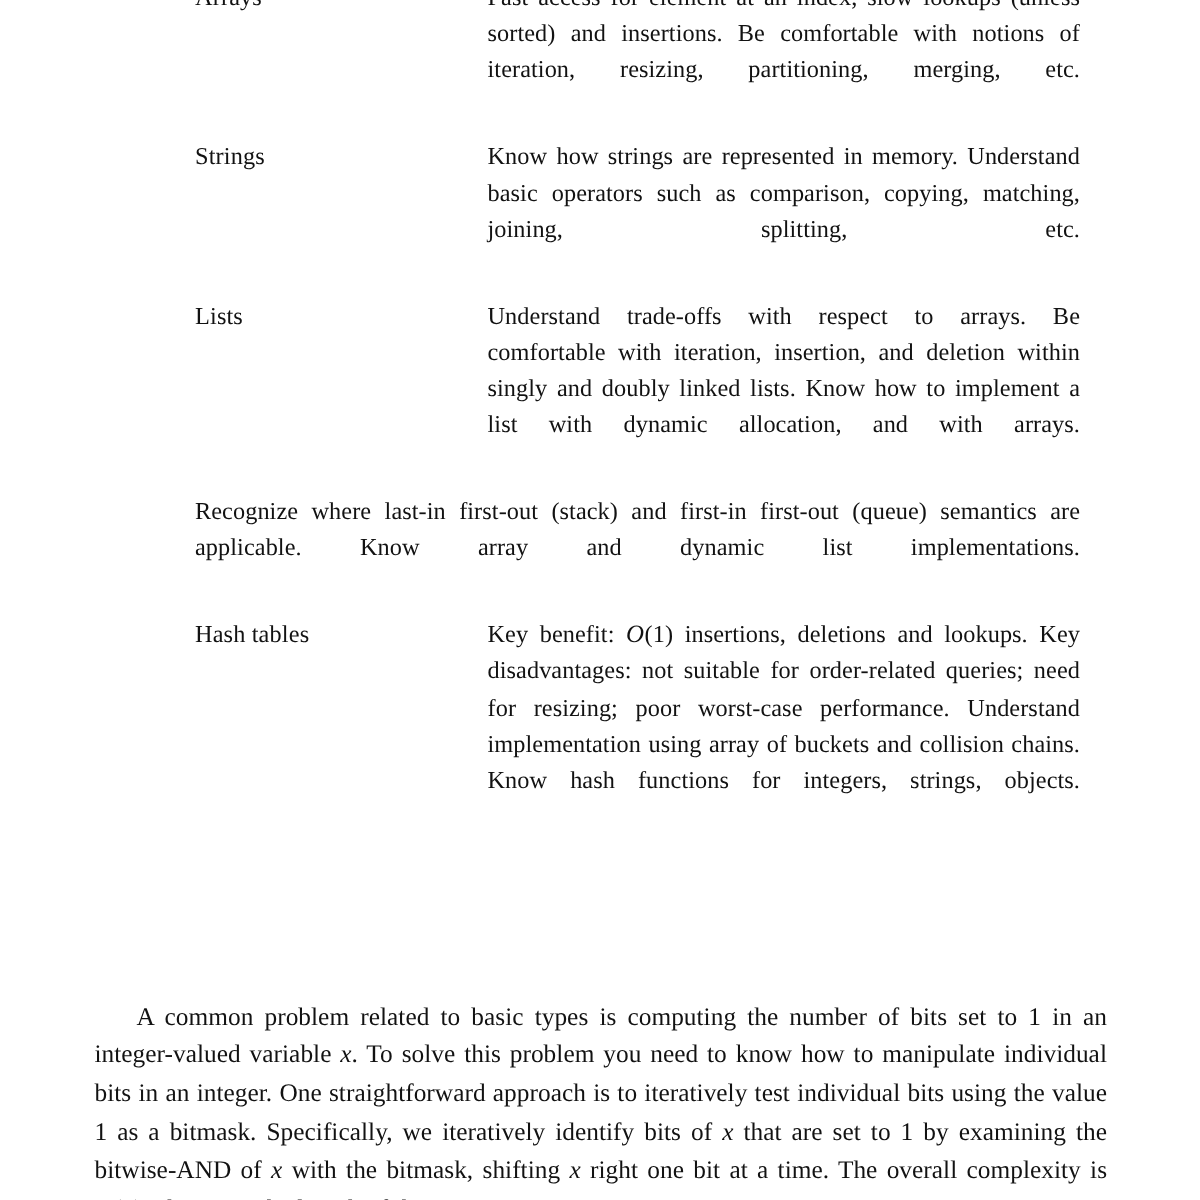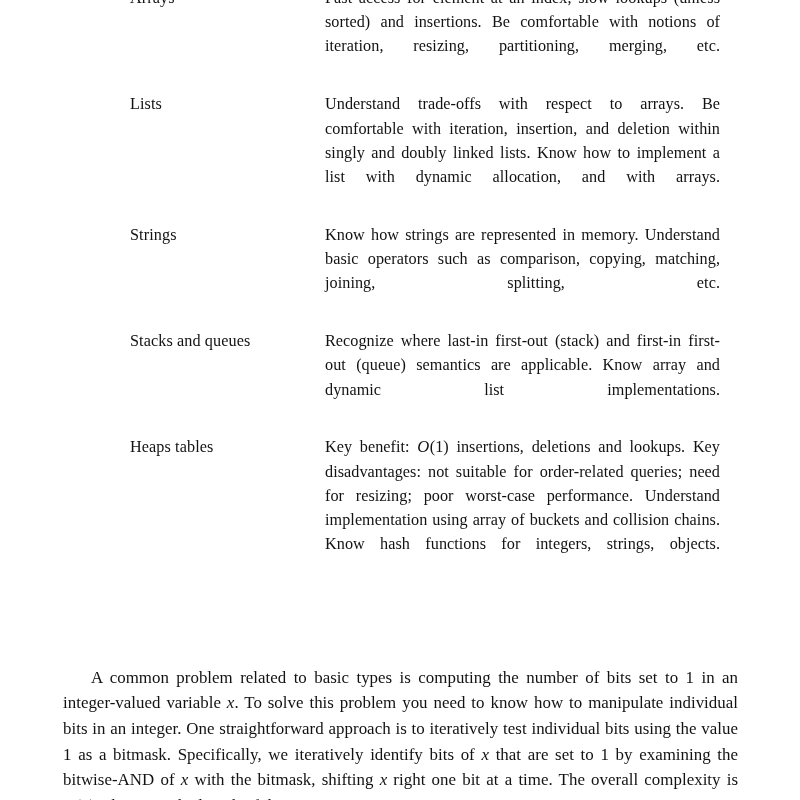--- a/index.html
+++ b/index.html
@@ -91,32 +91,31 @@
 
 <div class="page">
 
   <div class="concept-table">
 
   <div class="concept-row">
         <div class="concept-term">Arrays</div>
         <div class="concept-desc">Fast access for element at an index, slow lookups (unless sorted) and insertions.  Be comfortable with notions of iteration, resizing, partitioning, merging, etc.</div>
       </div>
       <div class="concept-row">
+        <div class="concept-term">Strings</div>
+        <div class="concept-desc">Know how strings are represented in memory. Understand basic operators such as comparison, copying, matching, joining, splitting, etc.</div>
+      </div>
+      <div class="concept-row">
         <div class="concept-term">Lists</div>
         <div class="concept-desc">Understand trade-offs with respect to arrays. Be comfortable with iteration, insertion, and deletion within singly and doubly linked lists.  Know how to implement a list with dynamic allocation, and with arrays.</div>
       </div>
       <div class="concept-row">
-        <div class="concept-term">Strings</div>
-        <div class="concept-desc">Know how strings are represented in memory. Understand basic operators such as comparison, copying, matching, joining, splitting, etc.</div>
-      </div>
-      <div class="concept-row">
-        <div class="concept-term">Stacks and queues</div>
         <div class="concept-desc">Recognize where last-in first-out (stack) and first-in first-out (queue) semantics are applicable. Know array and dynamic list implementations.</div>
       </div>
       <div class="concept-row">
-        <div class="concept-term">Heaps tables</div>
+        <div class="concept-term">Hash tables</div>
         <div class="concept-desc">Key benefit:  <span class="bigo">O</span>(1) insertions, deletions and lookups.  Key disadvantages:  not suitable for order-related queries;  need for resizing;  poor worst-case performance.  Understand implementation using array of buckets and collision chains. Know hash functions for integers, strings, objects.</div>
       </div>
     </div>
 
   <p class="body-paragraph">A common problem related to basic types is computing the number of bits set to 1 in an integer-valued variable <span class="var">x</span>. To solve this problem you need to know how to manipulate individual bits in an integer. One straightforward approach is to iteratively test individual bits using the value 1 as a bitmask. Specifically, we iteratively identify bits of <span class="var">x</span> that are set to 1 by examining the bitwise-AND of <span class="var">x</span> with the bitmask, shifting <span class="var">x</span> right one bit at a time.  The overall complexity is <span class="bigo">O</span>(<span class="var">n</span>) where <span class="var">n</span> is the length of the integer.</p>
 
 </div>
 
 </body></html>

